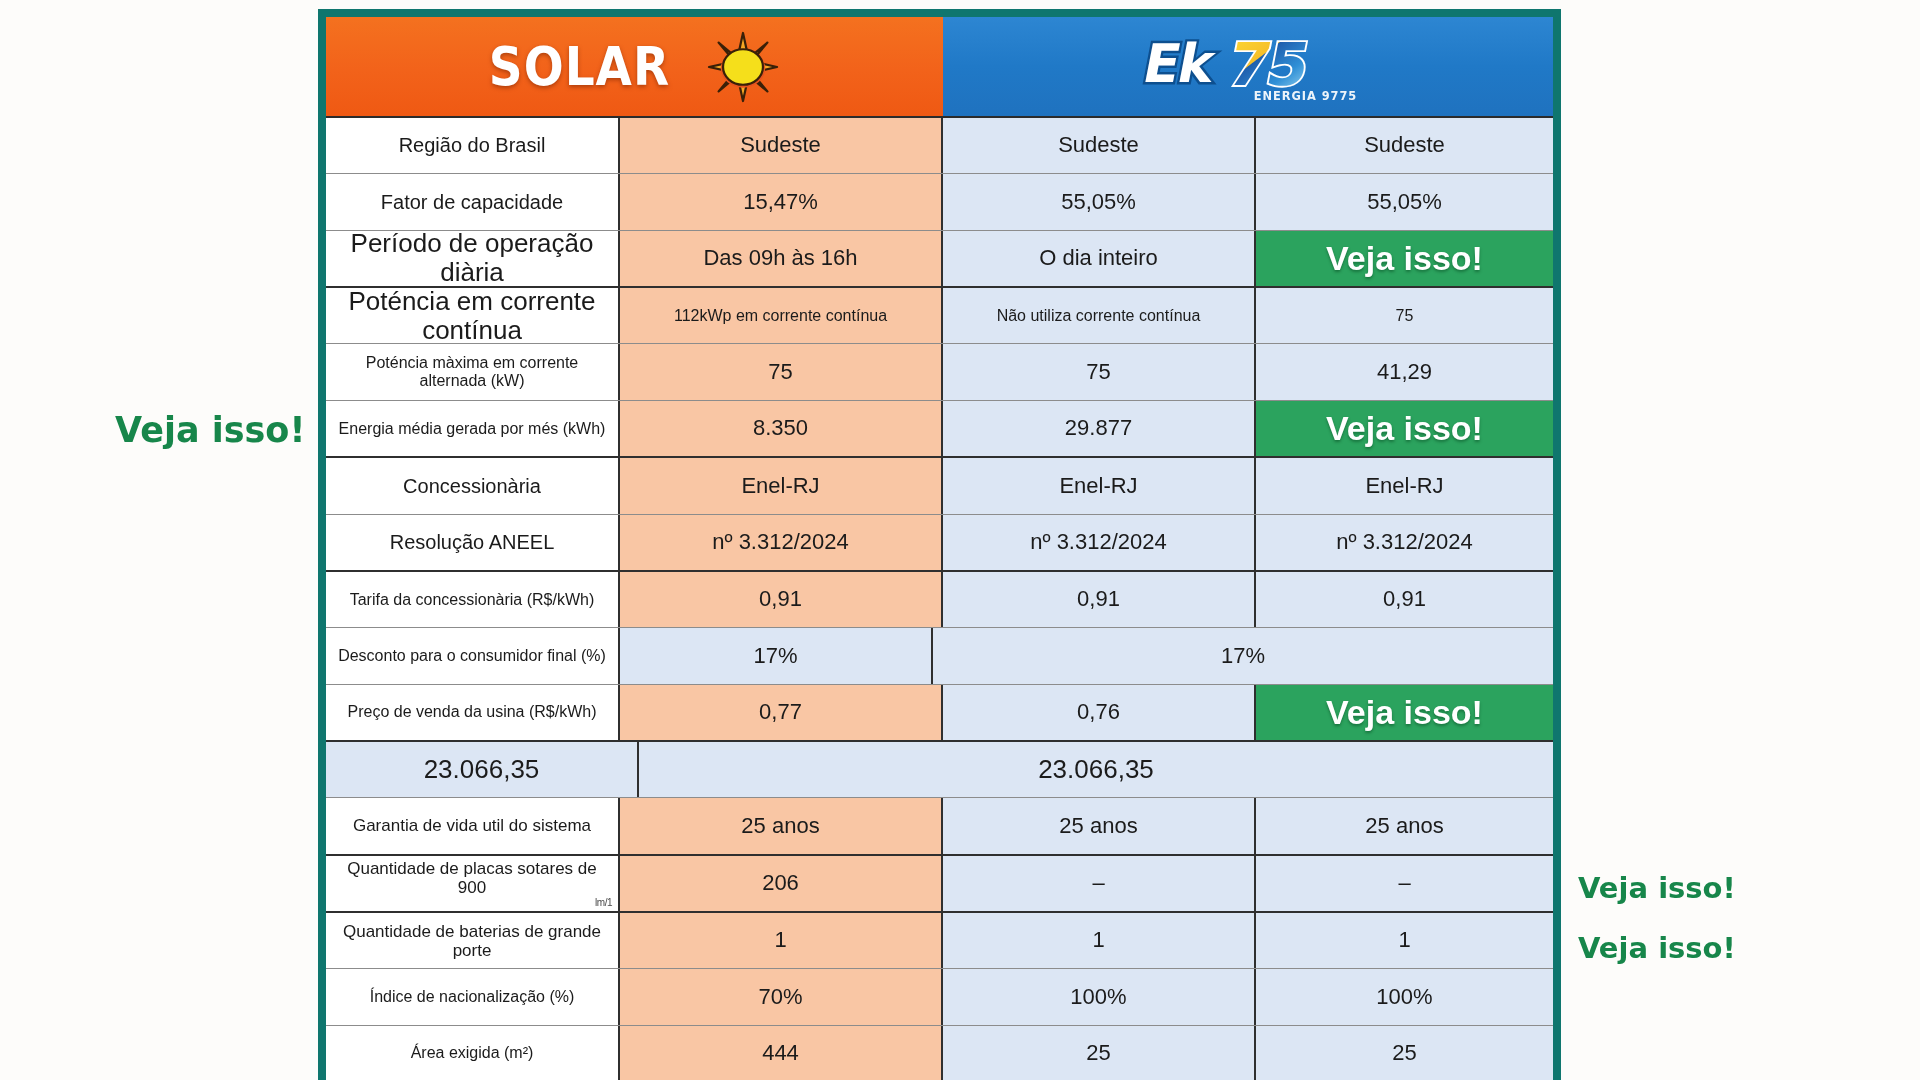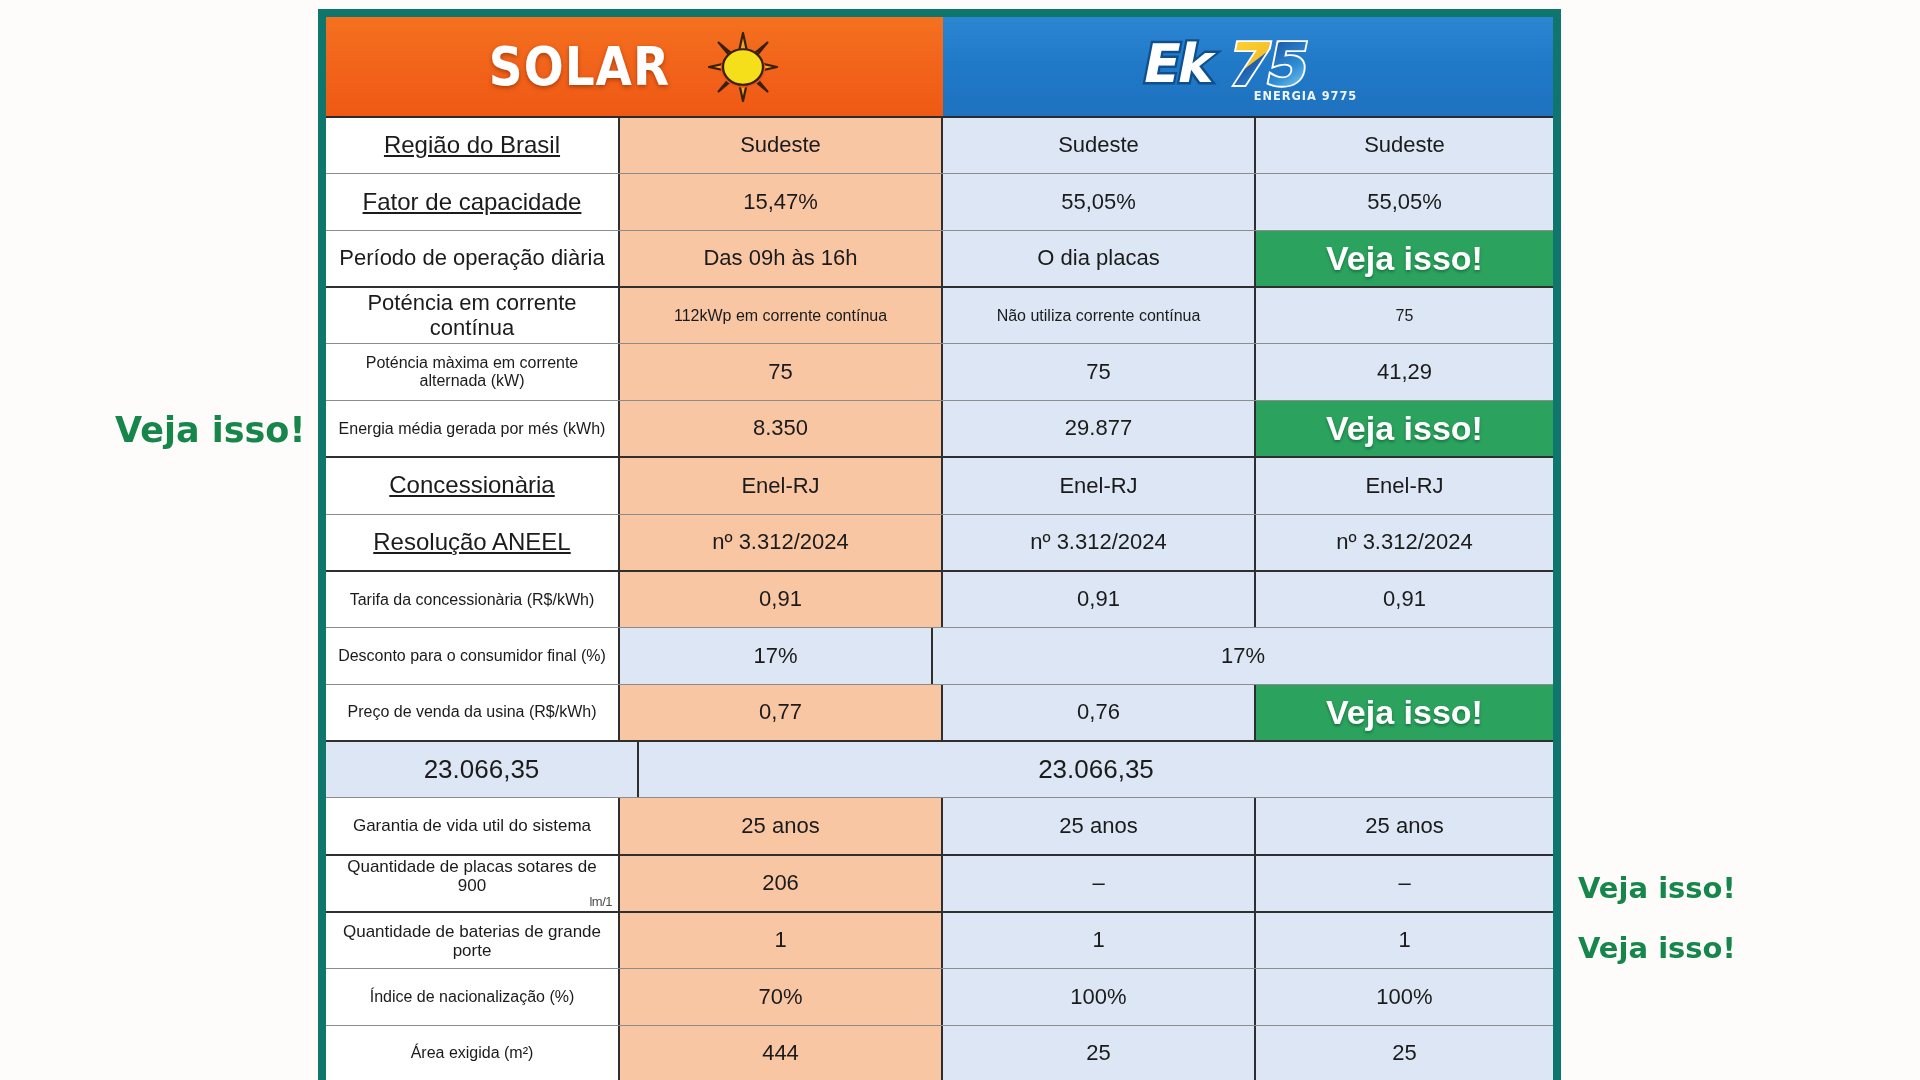--- a/index.html
+++ b/index.html
@@ -70,21 +70,21 @@
     padding:2px 6px;
     color:#1b1b1b;
     font-size:22px;
     line-height:1.12;
     overflow:hidden;
   }
   .c-label{
     width:294px;
     background:#ffffff;
     border-right:2px solid #2f2f2f;
-    font-size:22px;
+    font-size:26px;
   }
   .c-a{
     width:323px;
     background:#f9c6a4;
     border-right:2px solid #2f2f2f;
   }
   .c-b{
     width:313px;
     background:#dce6f4;
     border-right:2px solid #2f2f2f;
@@ -98,25 +98,25 @@
     color:#ffffff;
     font-weight:bold;
     font-size:34px;
     text-shadow:0 2px 3px rgba(0,60,25,.45);
   }
 
   
   .sz-sm{font-size:16px;}
   .sz-xs{font-size:17px;}
   .sz-big{font-size:26px;}
-  .sz-med{font-size:24px;text-decoration:underline;}
+  .sz-med{font-size:20px;}
 
   .sub-frag{
     display:block;
-    font-size:13px;
+    font-size:10px;
     color:#2a2a2a;
     letter-spacing:-.5px;
     text-align:right;
     opacity:.85;
   }
 
   
   .note{
     position:absolute;
     color:#17864a;
@@ -189,21 +189,21 @@
       </div>
       <div class="trow">
         <div class="cell c-label sz-med">Fator de capacidade</div>
         <div class="cell c-a ">15,47%</div>
         <div class="cell c-b ">55,05%</div>
         <div class="cell c-c ">55,05%</div>
       </div>
       <div class="trow thick">
         <div class="cell c-label ">Período de operação diària</div>
         <div class="cell c-a ">Das 09h às 16h</div>
-        <div class="cell c-b ">O dia placas</div>
+        <div class="cell c-b ">O dia inteiro</div>
         <div class="cell c-c  green">Veja isso!</div>
       </div>
       <div class="trow">
         <div class="cell c-label ">Poténcia em corrente contínua</div>
         <div class="cell c-a sz-sm">112kWp em corrente contínua</div>
         <div class="cell c-b sz-sm">Não utiliza corrente contínua</div>
         <div class="cell c-c sz-sm">75</div>
       </div>
       <div class="trow">
         <div class="cell c-label sz-sm">Poténcia màxima em corrente alternada (kW)</div>

